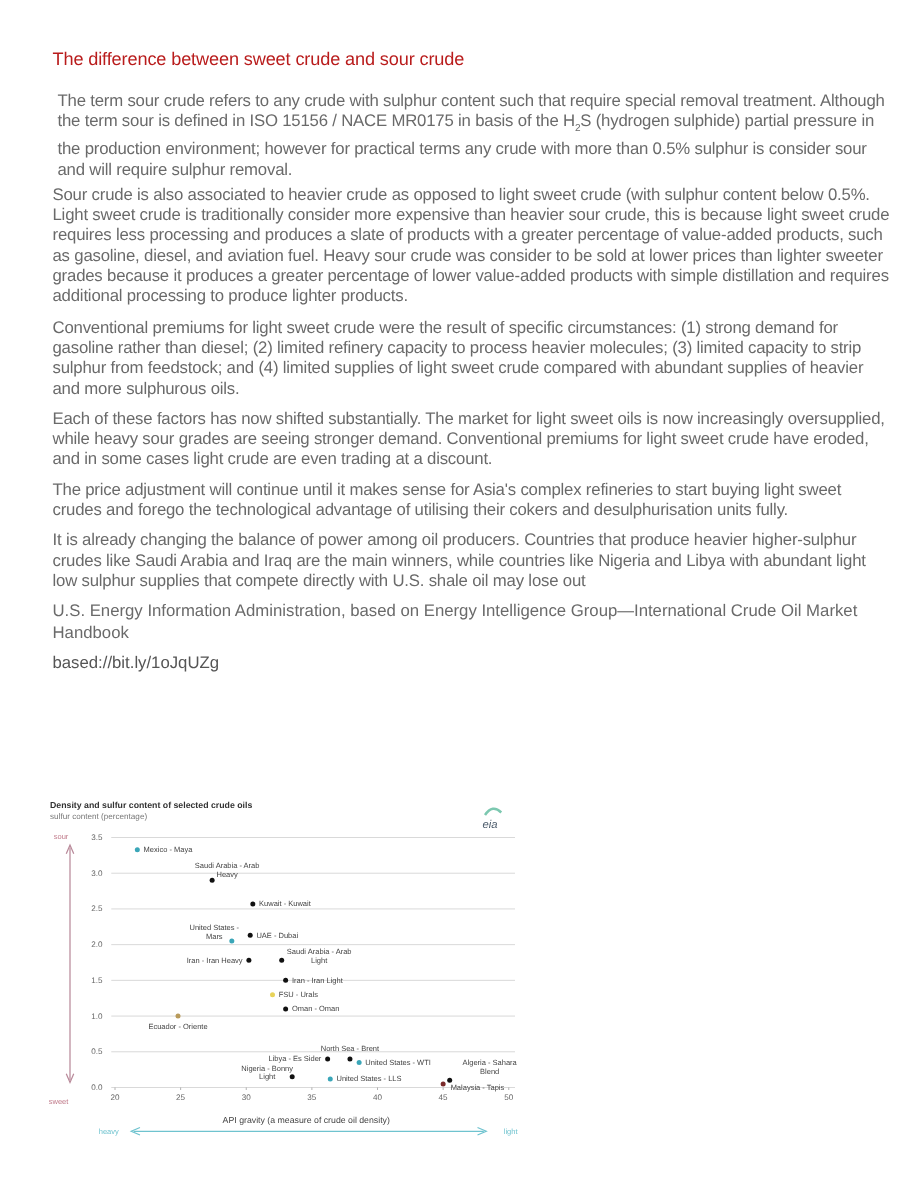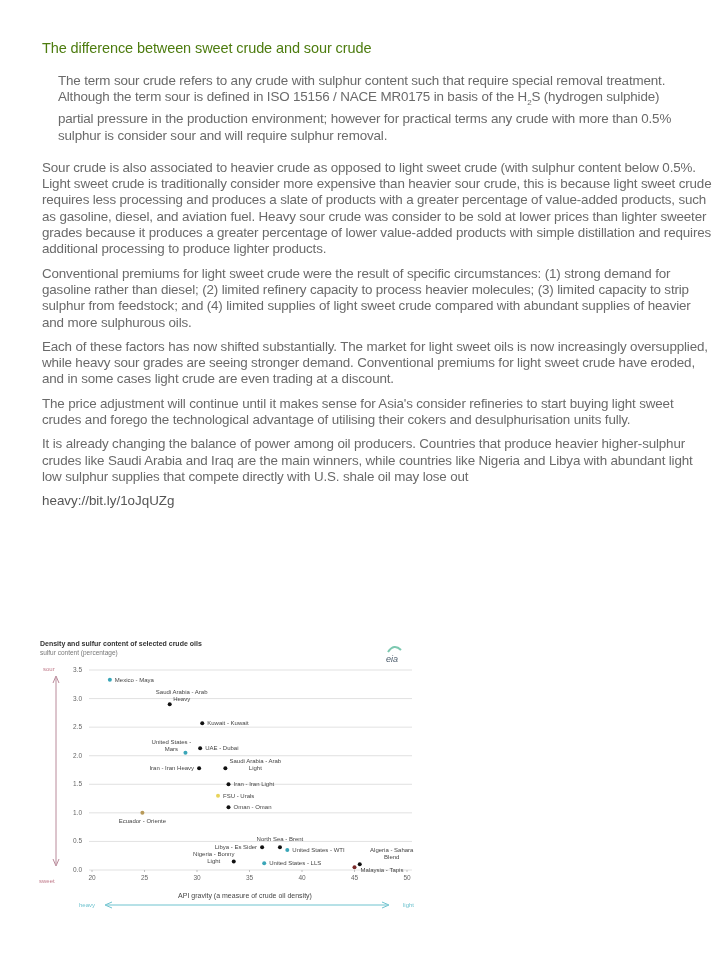--- a/index.html
+++ b/index.html
@@ -1,41 +1,42 @@
 <!DOCTYPE html>
 <html><head>
   <meta charset="utf-8">
   <style>
     html, body { margin: 0; padding: 0; background: #ffffff; }
     body { width: 720px; height: 960px; position: relative; overflow: hidden;
            font-family: "Liberation Sans", sans-serif; color: #6a6a6a; }
     .page { position: absolute; left: 42px; top: 40px; width: 670px; }
-    h1 { font-size: 14.5px; font-weight: normal; color: #4d7c0f; margin: 0 0 17px 0; letter-spacing: -0.1px; }
+    h1 { font-size: 14.5px; font-weight: normal; color: #b91c1c; margin: 0 0 17px 0; letter-spacing: -0.1px; }
     p { font-size: 13.4px; line-height: 16.3px; margin: 0 0 8px 0; letter-spacing: -0.15px; }
-    p.tight { margin: 16px; }
+    p.tight { margin: 4px; }
     .sources-label { font-size: 13.4px; font-weight: bold; color: #666; margin-top: 18px; }
     .sources-text { font-size: 13.4px; line-height: 16.3px; margin: 0 0 8px 0; }
     .link { font-size: 13.4px; color: #555; }
     sub { font-size: 8px; }
     .chart-wrap { position: absolute; left: 35px; top: 636px; width: 395px; height: 275px; text-decoration: underline; }
     .chart-wrap svg { display: block; }
     .chart-wrap text { font-family: "Liberation Sans", sans-serif; }
   </style>
 </head>
 <body>
 
 <div class="page">
   <h1>The difference between sweet crude and sour crude</h1>
   <p class="tight"><span>The term sour crude refers to any crude with sulphur content such that require special removal treatment. Although the term sour is defined in ISO 15156 / NACE MR0175 in basis of the H</span><sub>2</sub><span>S (hydrogen sulphide) partial pressure in the production environment; however for practical terms any crude with more than 0.5% sulphur is consider sour and will require sulphur removal.</span></p>
   <p>Sour crude is also associated to heavier crude as opposed to light sweet crude (with sulphur content below 0.5%. Light sweet crude is traditionally consider more expensive than heavier sour crude, this is because light sweet crude requires less processing and produces a slate of products with a greater percentage of value-added products, such as gasoline, diesel, and aviation fuel. Heavy sour crude was consider to be sold at lower prices than lighter sweeter grades because it produces a greater percentage of lower value-added products with simple distillation and requires additional processing to produce lighter products.</p>
   <p>Conventional premiums for light sweet crude were the result of specific circumstances: (1) strong demand for gasoline rather than diesel; (2) limited refinery capacity to process heavier molecules; (3) limited capacity to strip sulphur from feedstock; and (4) limited supplies of light sweet crude compared with abundant supplies of heavier and more sulphurous oils.</p>
   <p>Each of these factors has now shifted substantially. The market for light sweet oils is now increasingly oversupplied, while heavy sour grades are seeing stronger demand. Conventional premiums for light sweet crude have eroded, and in some cases light crude are even trading at a discount.</p>
-  <p>The price adjustment will continue until it makes sense for Asia's consider refineries to start buying light sweet crudes and forego the technological advantage of utilising their cokers and desulphurisation units fully.</p>
+  <p>The price adjustment will continue until it makes sense for Asia's complex refineries to start buying light sweet crudes and forego the technological advantage of utilising their cokers and desulphurisation units fully.</p>
   <p>It is already changing the balance of power among oil producers. Countries that produce heavier higher-sulphur crudes like Saudi Arabia and Iraq are the main winners, while countries like Nigeria and Libya with abundant light low sulphur supplies that compete directly with U.S. shale oil may lose out</p>
-  <div class="link">heavy://bit.ly/1oJqUZg</div>
+  <div class="sources-text">U.S. Energy Information Administration, based on Energy Intelligence Group—International Crude Oil Market Handbook</div>
+  <div class="link">based://bit.ly/1oJqUZg</div>
 </div>
 
 <div class="chart-wrap">
   <svg id="chart" width="395" height="275">
     <text id="chart-title" x="5" y="10" font-size="7" font-weight="bold" fill="#333">Density and sulfur content of selected crude oils</text>
     <text id="chart-subtitle" x="5" y="19" font-size="6.5" fill="#777">sulfur content (percentage)</text>
     <g>
       <path d="M353 16 q6 -9 13 -2" stroke="#7cc8b0" stroke-width="2" fill="none"></path>
       <text x="351" y="26" font-size="9" fill="#4a5a6a" font-style="italic">eia</text>
     </g>

